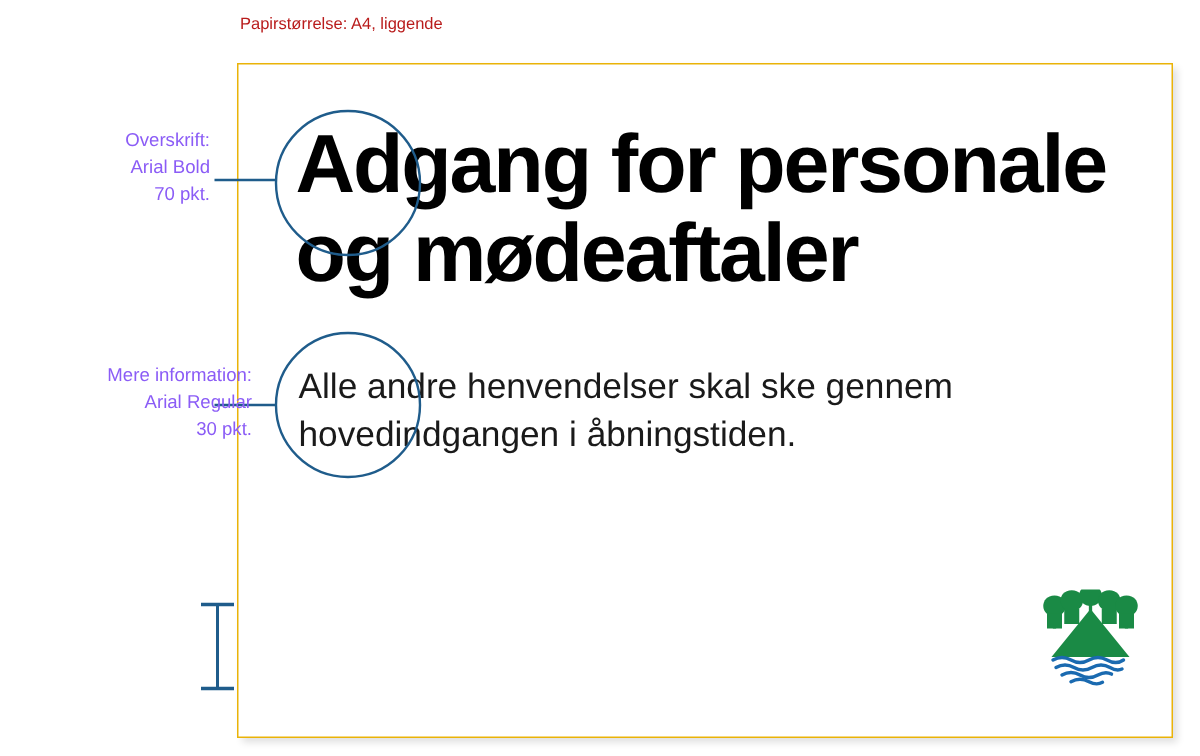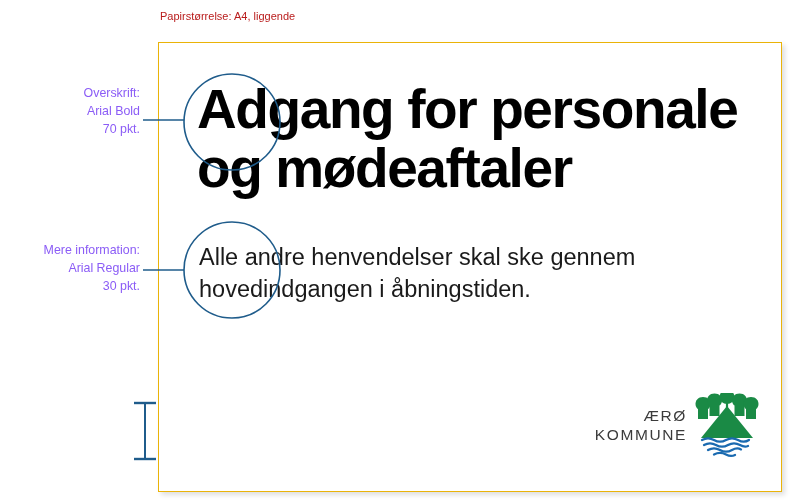--- a/index.html
+++ b/index.html
@@ -87,21 +87,21 @@
   .anno-label {
     position: absolute;
     text-align: right;
     font-family: "Liberation Sans", sans-serif;
     font-size: 12.4px;
     line-height: 1.45;
     color: #8b5cf6;
     white-space: pre-line;
   }
   #label-heading { left: 10px; top: 85px; width: 130px; }
-  #label-body    { left: 0px;  top: 242px; width: 140px; }
+  #label-body    { left: 0px;  top: 242px; width: 140px; padding-left: 28px; }
   #label-logo    { left: 0px;  top: 420px; width: 130px; text-align: left; padding-left: 12px; box-sizing: border-box; }
 
   #anno-svg {
     position: absolute;
     left: 0; top: 0;
     width: 800px; height: 504px;
     pointer-events: none;
   }
 
   
@@ -123,24 +123,20 @@
 
   <div id="poster">
 
     <div class="poster-heading">Adgang for personale
 og mødeaftaler</div>
 
     <div class="poster-body">Alle andre henvendelser skal ske gennem
 hovedindgangen i åbningstiden.</div>
 
     <div id="logo">
-      <div class="logo-words">
-        <div>ÆRØ</div>
-        <div>KOMMUNE</div>
-      </div>
       <svg class="logo-mark" viewBox="0 0 64 66">
 
         <g stroke="#1a8a45" stroke-width="2.2" fill="none">
           <path d="M8 26 L8 17"></path>
           <path d="M19.5 22 L19.5 12"></path>
           <path d="M32 19 L32 8"></path>
           <path d="M44.5 22 L44.5 12"></path>
           <path d="M56 26 L56 17"></path>
         </g>
 

